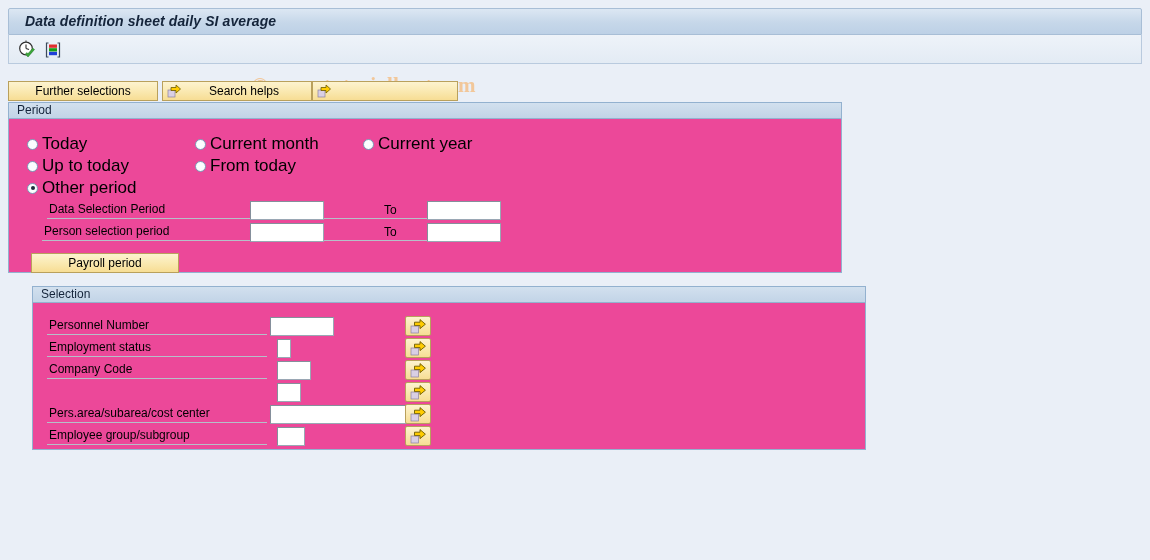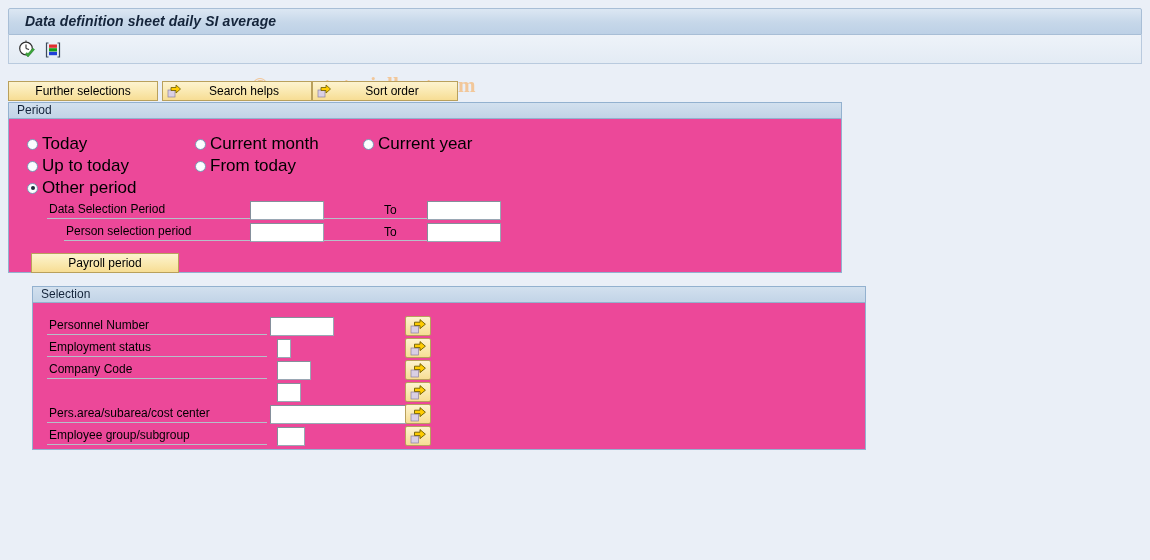--- a/index.html
+++ b/index.html
@@ -240,21 +240,20 @@
       <span class="lbl">Search helps</span>
     </button>
 
     <button id="btn-sort" class="sapbtn with-icon">
       <span class="btn-arrow-ico">
         <svg width="15" height="15" viewBox="0 0 15 15">
           <rect x="1" y="6" width="7" height="7" fill="#d9cfe4" stroke="#8a7fa0" stroke-width="0.7"></rect>
           <path d="M4 3.5 L9 3.5 L9 1 L13.5 5 L9 9 L9 6.5 L4 6.5 Z" fill="#ffcc00" stroke="#6b5a00" stroke-width="0.8"></path>
         </svg>
       </span>
-      <span class="lbl">Sort order</span>
     </button>
   </div>
 
   <div class="panel" id="panel-period">
     <div class="panel-head">Period</div>
     <div class="panel-body">
 
       <div class="radio-row" style="left:18px; top:15px;">
         <span class="radio"></span>
         <span class="radio-label">Today</span>
@@ -282,21 +281,21 @@
         <span class="radio-label">Other period</span>
       </div>
 
       <div class="frow" style="left:38px; top:82px; width:385px;text-decoration:underline;">
         <span class="flabel" style="width:385px;">Data Selection Period</span>
       </div>
       <input class="sapinput" style="left: 241px; top: 82px; width: 74px;" value="">
       <span class="to-lbl" style="left:375px; top:82px;">To</span>
       <input class="sapinput" style="left: 418px; top: 82px; width: 74px;" value="">
 
-      <div class="frow" style="left:55px; top:104px; width:385px;">
+      <div class="frow" style="left:33px; top:104px; width:385px;">
         <span class="flabel" style="width:385px;">Person selection period</span>
       </div>
       <input class="sapinput" style="left: 241px; top: 104px; width: 74px;" value="">
       <span class="to-lbl" style="left:375px; top:104px;">To</span>
       <input class="sapinput" style="left: 418px; top: 104px; width: 74px;" value="">
 
       <button id="btn-payroll" class="sapbtn">
         <span class="lbl">Payroll period</span>
       </button>
     </div>

